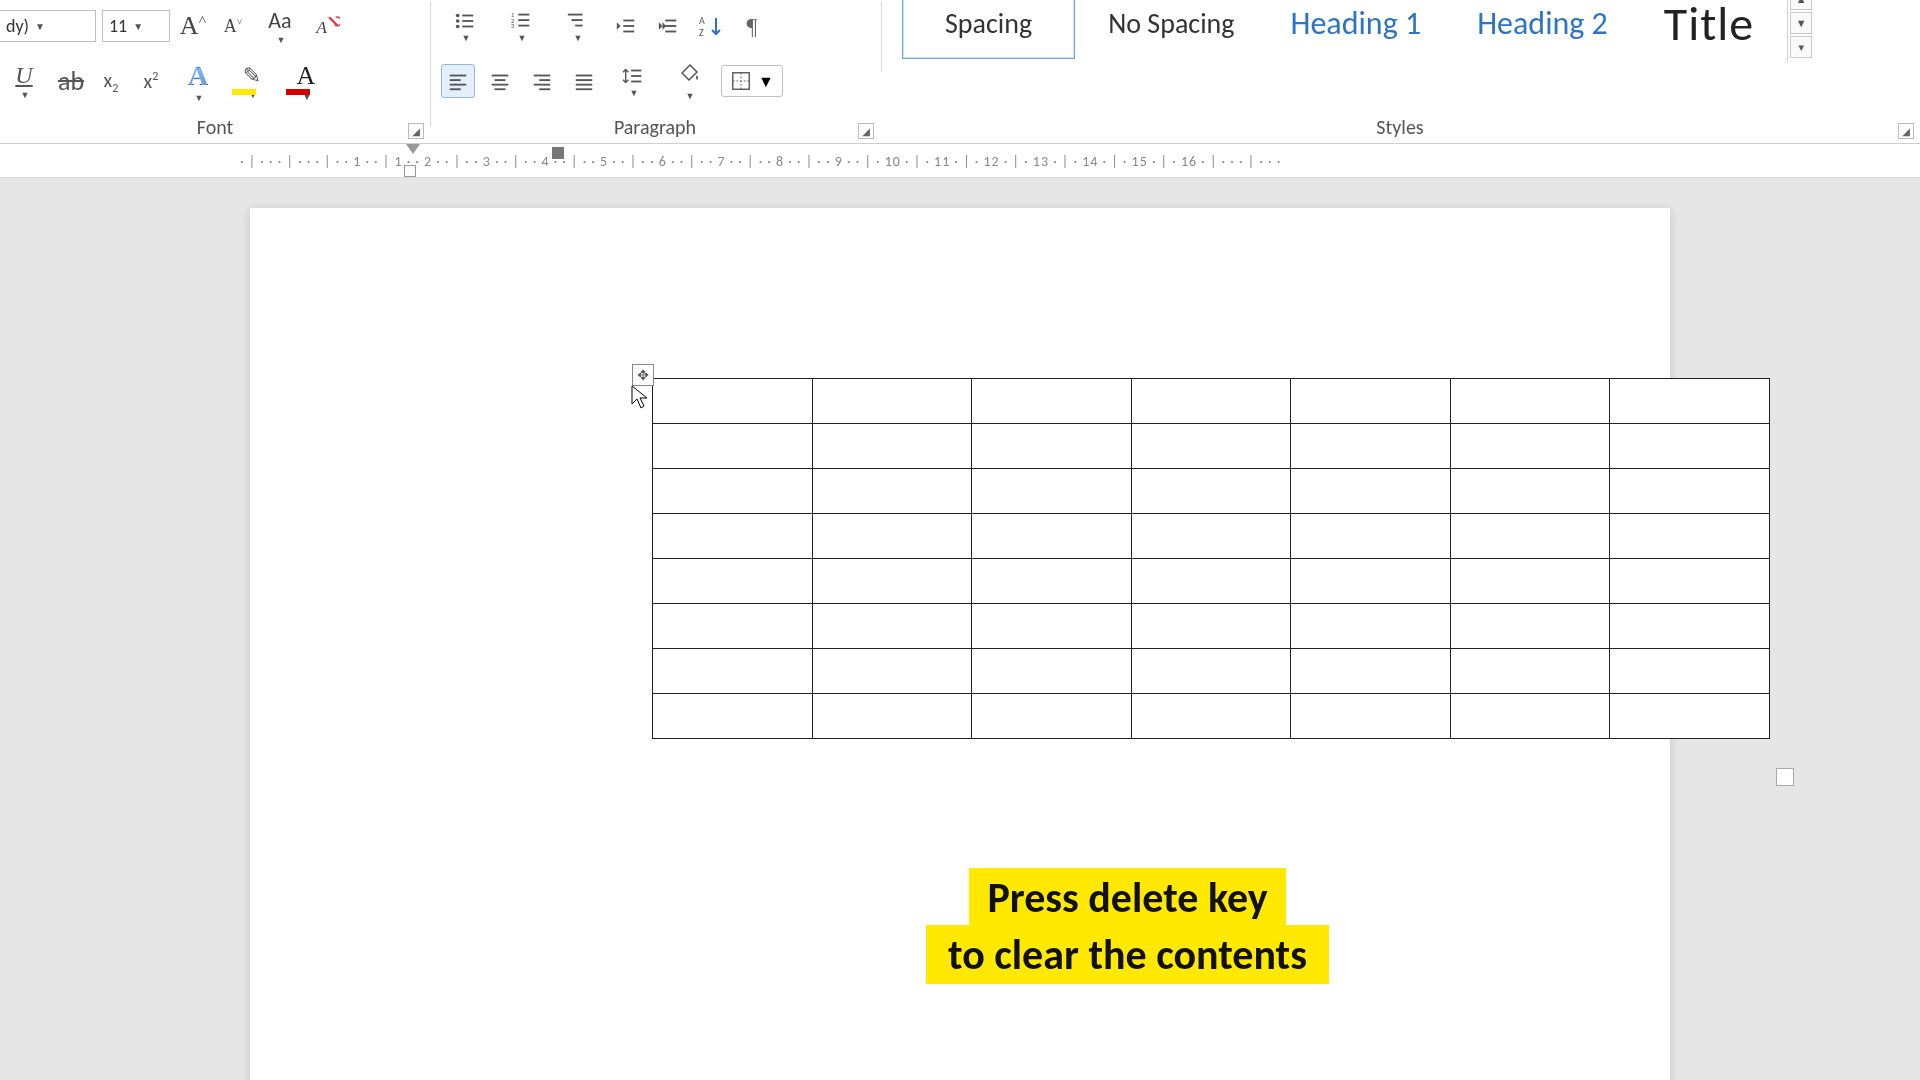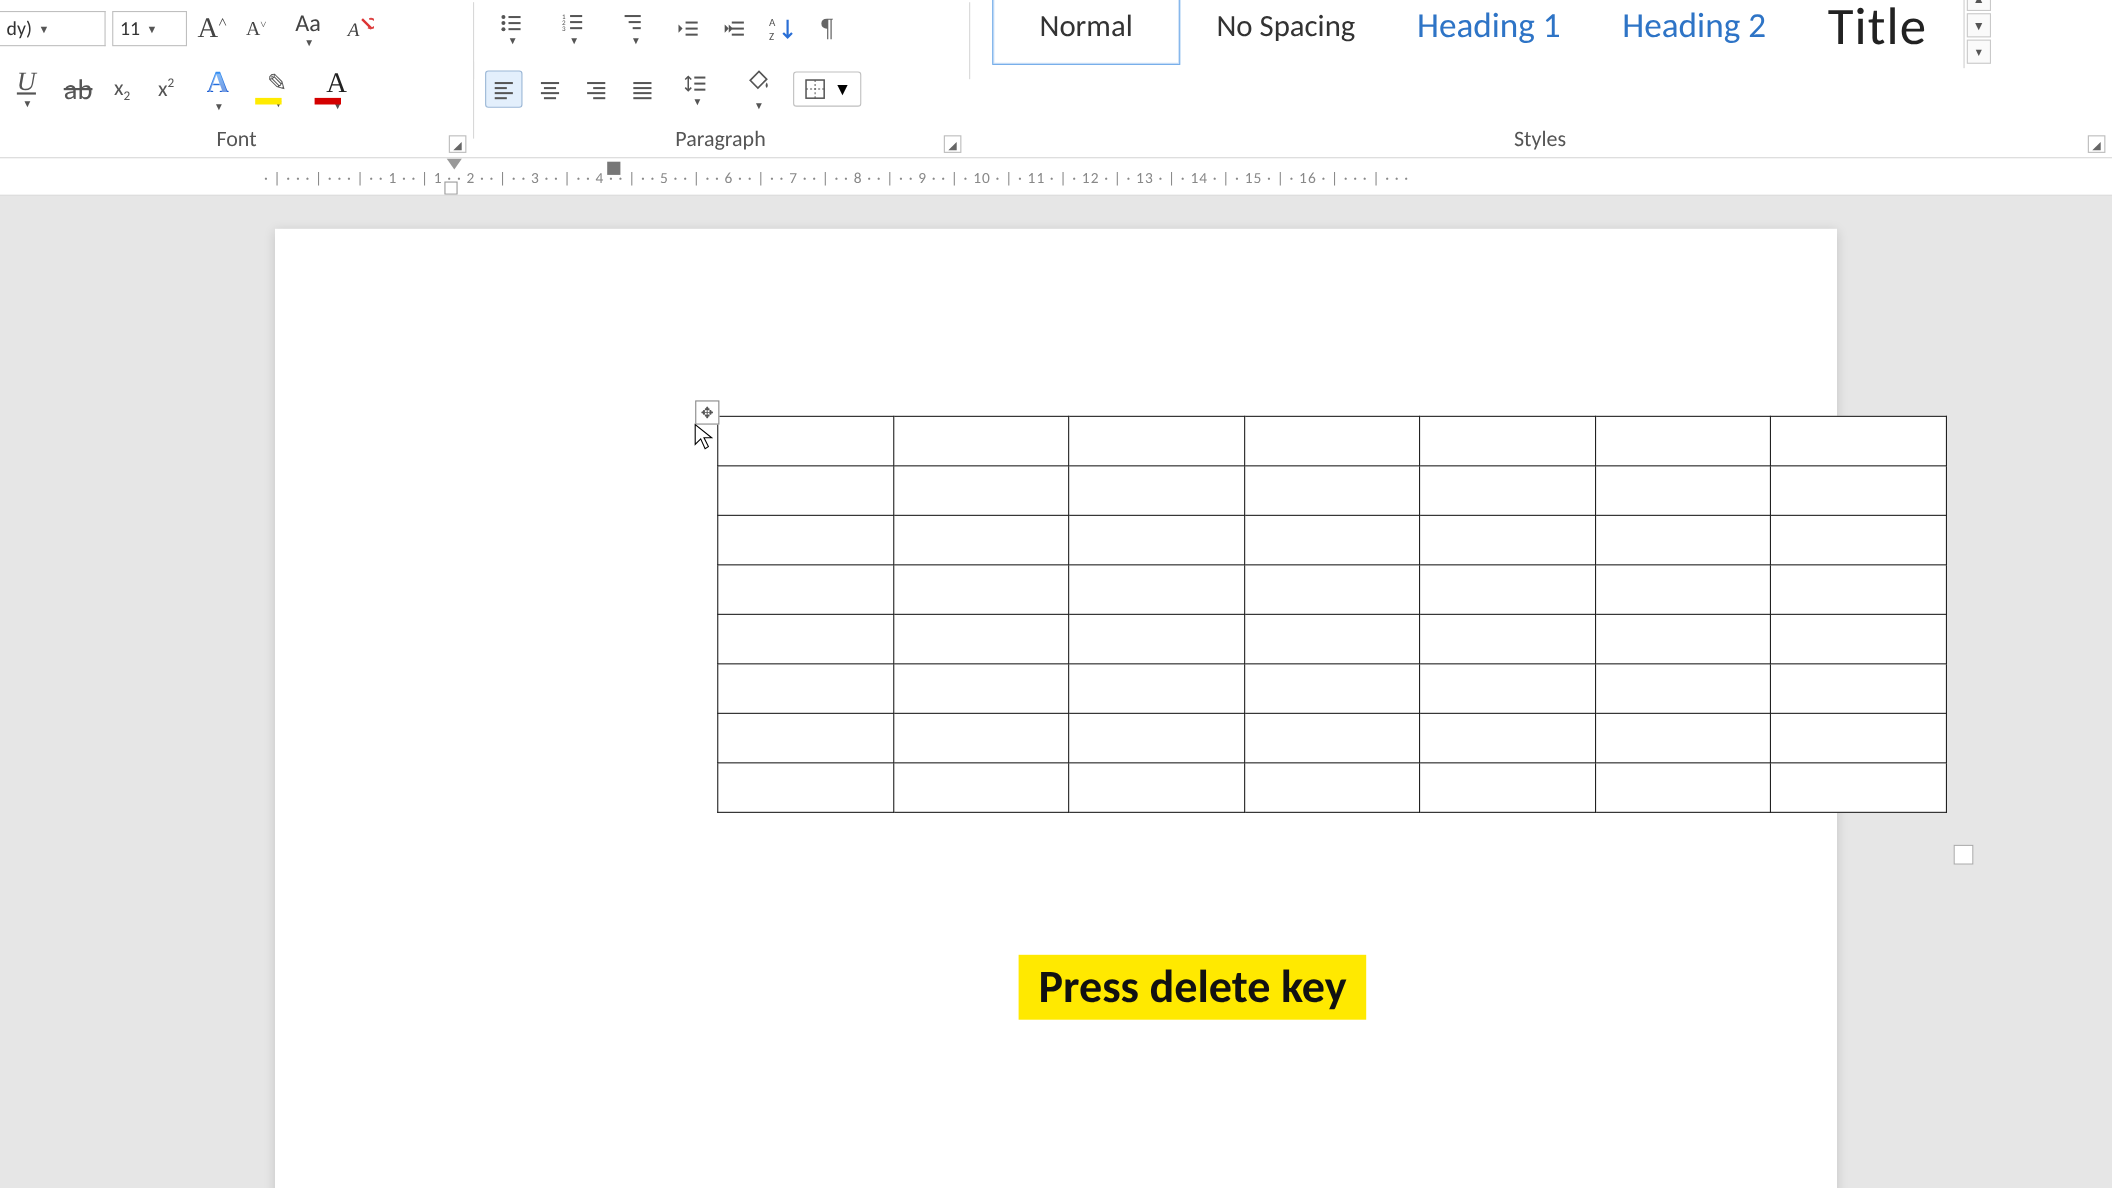--- a/index.html
+++ b/index.html
@@ -364,21 +364,21 @@
       </div>
       <div class="ico-btn">
           <span class="pilcrow">¶</span>
         </div>
     </div>
 
     <div class="vline"></div>
 
     <div class="styles-group" style="height:90px;margin-top:-6px;">
       <div class="style-tile selected">
-          <span>Normal</span>
+          <span>Spacing</span>
         </div>
       <div class="style-tile">
           <span>No Spacing</span>
         </div>
       <div class="style-tile style-heading">
           <span>Heading 1</span>
         </div>
       <div class="style-tile style-heading">
           <span>Heading 2</span>
         </div>
@@ -594,17 +594,18 @@
             <td></td>
           </tr>
         </tbody>
     </table>
 
     <div class="table-tail"></div>
 
     <div class="annotation">
       <div class="annot-text">
         <span class="line1">Press delete key</span><br>
+        <span class="line2">to clear the contents</span>
       </div>
     </div>
 
   </div>
 </div>
 
 </body></html>

